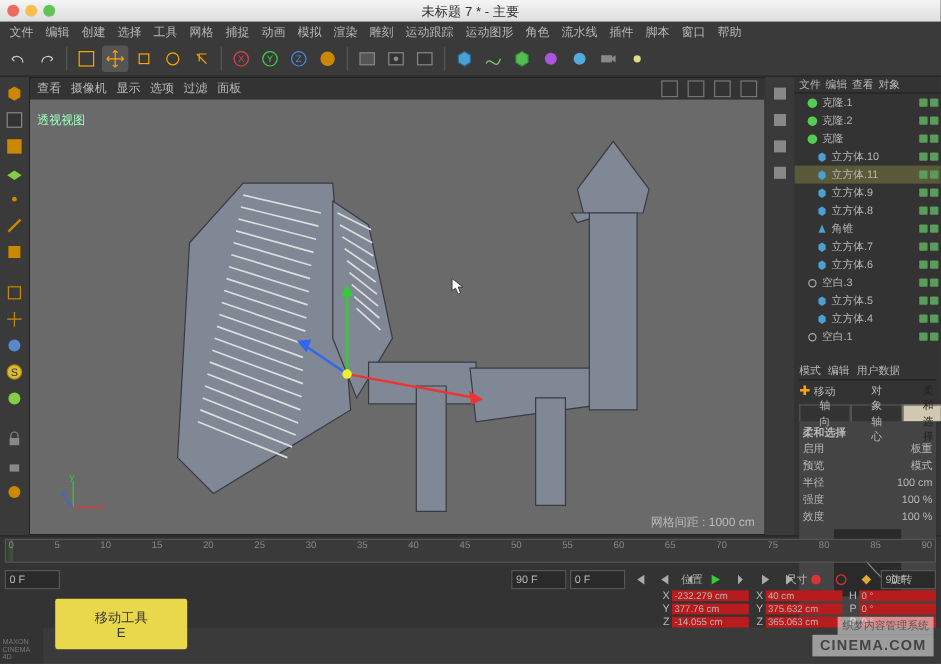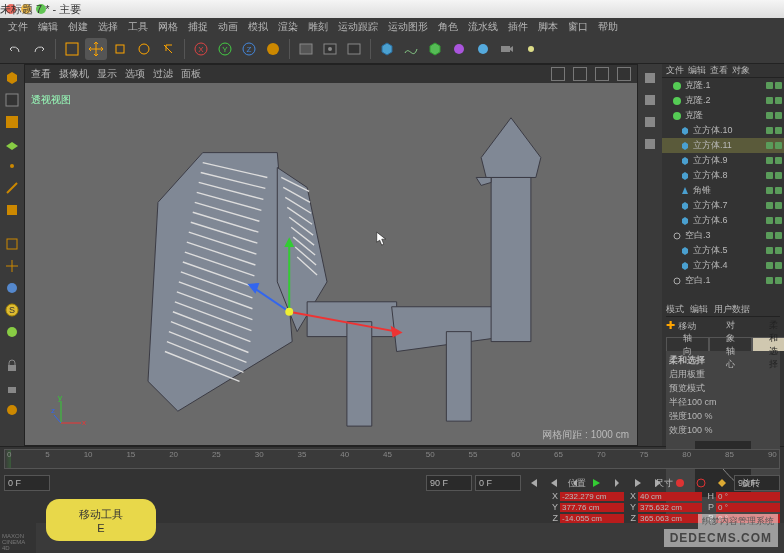--- a/index.html
+++ b/index.html
@@ -3,21 +3,21 @@
 <meta charset="utf-8">
 <style>
 html,body{margin:0;padding:0;width:784px;height:553px;background:#3a3a3a;font-family:"Microsoft YaHei",Arial,sans-serif;font-size:10px;color:#b8b8b8;overflow:hidden;position:relative}
 
 .titlebar{height:18px;background:linear-gradient(#f5f5f5,#ddd);display:flex;align-items:center;padding:0 6px;color:#333;position:relative}
 .tl-btns{display:flex;gap:5px}
 .tl-btn{width:10px;height:10px;border-radius:50%}
 .tl-red{background:#ec6a5e}
 .tl-yellow{background:#f5c04e}
 .tl-green{background:#61c554}
-.tl-title{position:absolute;left:0;right:0;text-align:left;font-size:11px}
+.tl-title{position:absolute;left:0;right:0;text-align:center;font-size:11px}
 .menubar{height:17px;background:#3a3a3a;display:flex;align-items:center;gap:10px;padding:0 8px;font-size:10px}
 .menubar span{cursor:default}
 .tbrow{height:28px;background:#3a3a3a;display:flex;align-items:center;padding:0 4px;gap:2px;border-bottom:1px solid #222}
 .tbbtn{width:22px;height:22px;display:flex;align-items:center;justify-content:center;border-radius:3px}
 .tbbtn svg{width:16px;height:16px}
 .tbsep{width:1px;height:20px;background:#555;margin:0 3px}
 .main{display:flex;height:382px}
 .ltools{width:24px;background:#3a3a3a;display:flex;flex-direction:column;align-items:center;gap:2px;padding-top:4px}
 .lt{width:20px;height:20px;display:flex;align-items:center;justify-content:center;border-radius:2px}
 .viewport{flex:1;background:#6a6a6a;position:relative;border:1px solid #222}
@@ -40,39 +40,39 @@
 .dots{display:flex;gap:2px}
 .dot{width:7px;height:7px;border-radius:1px}
 .dg{background:#5a9c5a}
 .attr{flex:1;padding:2px 4px;font-size:9px}
 .attr-hdr{height:14px;display:flex;align-items:center;gap:6px;border-bottom:1px solid #222}
 .plus{color:#ffa500;font-size:11px;margin-right:3px}
 .attr-tabs{display:flex;height:14px;font-size:9px;margin-top:2px}
 .attr-tab{padding:0 16px;display:flex;align-items:center;border:1px solid #555;border-bottom:none}
 .attr-tab.on{background:#d0c8b0;color:#222}
 .attr-body{background:#444;padding:3px;font-size:9px}
-.attr-row{display:flex;height:14px;align-items:center}
+.attr-row{display:flex;justify-content:space-between;height:14px;align-items:center}
 .gbox{width:56px;height:56px;background:#2a2a2a;margin:4px auto}
 .num{color:#b8b8b8}
 
 .timeline{height:24px;background:#333;display:flex;align-items:center;border-top:1px solid #222}
 .tl-ruler{flex:1;height:18px;background:linear-gradient(to right,#3a3a3a 0,#3a5a3a 6px,#3a3a3a 6px);position:relative;margin:0 4px;border:1px solid #555}
 .tl-marks{position:absolute;inset:0;display:flex;justify-content:space-between;padding:0 2px;font-size:8px;color:#888}
 .playbar{height:24px;background:#333;display:flex;align-items:center;gap:3px;padding:0 4px}
 .pfield{width:38px;height:14px;background:#2a2a2a;border:1px solid #555;font-size:9px;display:flex;align-items:center;padding:0 3px}
 .pbtn{width:18px;height:16px;display:flex;align-items:center;justify-content:center}
 .pbtn svg{width:12px;height:12px}
 
 .coords{height:28px;background:#333;display:flex;align-items:flex-end;font-size:9px;padding:0 4px;gap:6px}
 .cgrp{display:flex;flex-direction:column;gap:1px}
 .crow{display:flex;align-items:center;gap:2px}
 .clabel{width:10px;text-align:right}
 .cval{width:60px;height:9px;background:#b91c1c;padding:0 2px;font-size:8px;display:flex;align-items:center}
 .logo{width:32px;height:50px;background:#333;font-size:6px;color:#777;display:flex;flex-direction:column;justify-content:flex-end;padding:2px;transform:rotate(0);position:absolute;left:0;bottom:0}
-.tooltip{position:absolute;left:46px;bottom:12px;width:110px;height:42px;background:#e8d84a;color:#333;display:flex;flex-direction:column;align-items:center;justify-content:center;font-size:11px;border-radius:13px}
+.tooltip{position:absolute;left:46px;bottom:12px;width:110px;height:42px;background:#e8d84a;color:#333;display:flex;flex-direction:column;align-items:center;justify-content:center;font-size:11px;border-radius:2px}
 .watermark{position:absolute;right:6px;bottom:6px;font-size:12px;font-weight:bold;color:#444;background:rgba(255,255,255,.5);padding:2px 6px;letter-spacing:1px}
 .watermark2{position:absolute;right:6px;bottom:24px;font-size:9px;color:#555;background:rgba(255,255,255,.5);padding:1px 4px}
 </style>
 </head>
 <body>
 
 <div class="titlebar">
  <div class="tl-btns">
   <div class="tl-btn tl-red"></div>
   <div class="tl-btn tl-yellow"></div>
@@ -713,13 +713,13 @@
       </div>
  </div>
 </div>
 
 <div class="logo">MAXON<br>CINEMA 4D</div>
 <div class="tooltip">
  <div>移动工具</div>
  <div>E</div>
 </div>
 <div class="watermark2">织梦内容管理系统</div>
-<div class="watermark">DEDECMS.COM</div>
+<div class="watermark">CINEMA.COM</div>
 
 </body></html>

